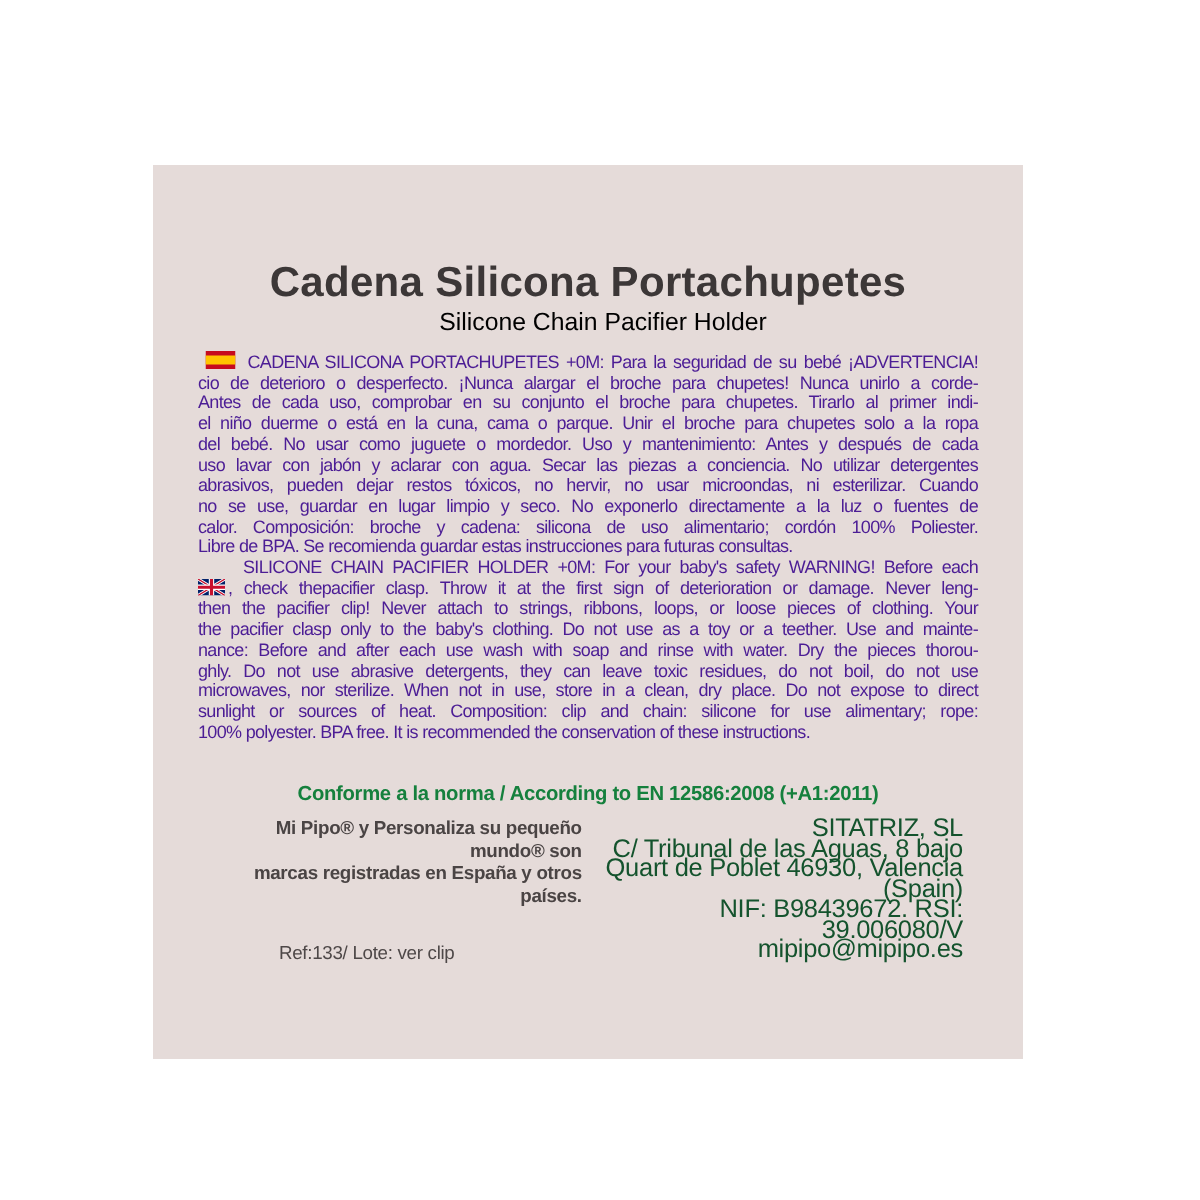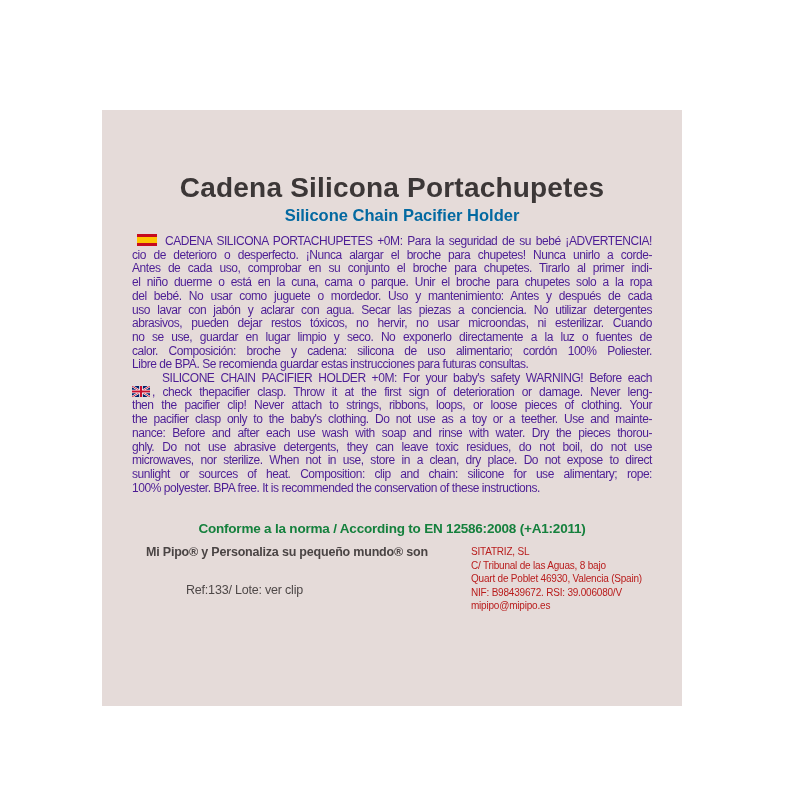--- a/index.html
+++ b/index.html
@@ -22,22 +22,22 @@
     text-align: center;
     font-size: 28px;
     font-weight: 700;
     letter-spacing: 0.2px;
     color: #3c3737;
     line-height: 32px;
   }
   .subtitle {
     text-align: center;
     font-size: 16.5px;
-    font-weight: 700;
-    color: #0369a1;
+    font-weight: 400;
+    color: #000000;
     margin-top: 2px;
     line-height: 18px;
     padding-left: 20px;
   }
   .instructions {
     margin: 10px 30px 0 30px;
     font-size: 12px;
     letter-spacing: -0.45px;
     color: #4c1d95;
   }
@@ -67,25 +67,26 @@
   }
   .footer {
     display: flex;
     justify-content: space-between;
     margin: 9px 30px 0 44px;
   }
   .footer-left { font-size: 12.5px; letter-spacing: -0.2px; }
   .trademark { font-weight: 700; line-height: 15px; color: #4a4444; text-align: right; }
   .ref-line { margin: 23px 0 0 40px; font-weight: 400; color: #4e4848; }
   .footer-right {
-    font-size: 10px;
+    text-align: right;
+    font-size: 17px;
     line-height: 13.5px;
     letter-spacing: -0.2px;
     padding-right: 10px;
-    color: #b91c1c;
+    color: #14532d;
   }
 </style>
 </head>
 <body>
 
 <div class="panel">
   <div class="title">Cadena Silicona Portachupetes</div>
   <div class="subtitle">Silicone Chain Pacifier Holder</div>
 
   <div class="instructions">
@@ -122,20 +123,21 @@
         <div class="iline last">100% polyester. BPA free. It is recommended the conservation of these instructions.</div>
       </div>
   </div>
 
   <div class="compliance">Conforme a la norma / According to EN 12586:2008 (+A1:2011)</div>
 
   <div class="footer">
     <div class="footer-left">
       <div class="trademark">
           <div>Mi Pipo® y Personaliza su pequeño mundo® son</div>
+          <div>marcas registradas en España y otros países.</div>
         </div>
       <div class="ref-line">Ref:133/ Lote: ver clip</div>
     </div>
     <div class="footer-right">
         <div>SITATRIZ, SL</div>
         <div>C/ Tribunal de las Aguas, 8 bajo</div>
         <div>Quart de Poblet 46930, Valencia (Spain)</div>
         <div>NIF: B98439672. RSI: 39.006080/V</div>
         <div>mipipo@mipipo.es</div>
       </div>

